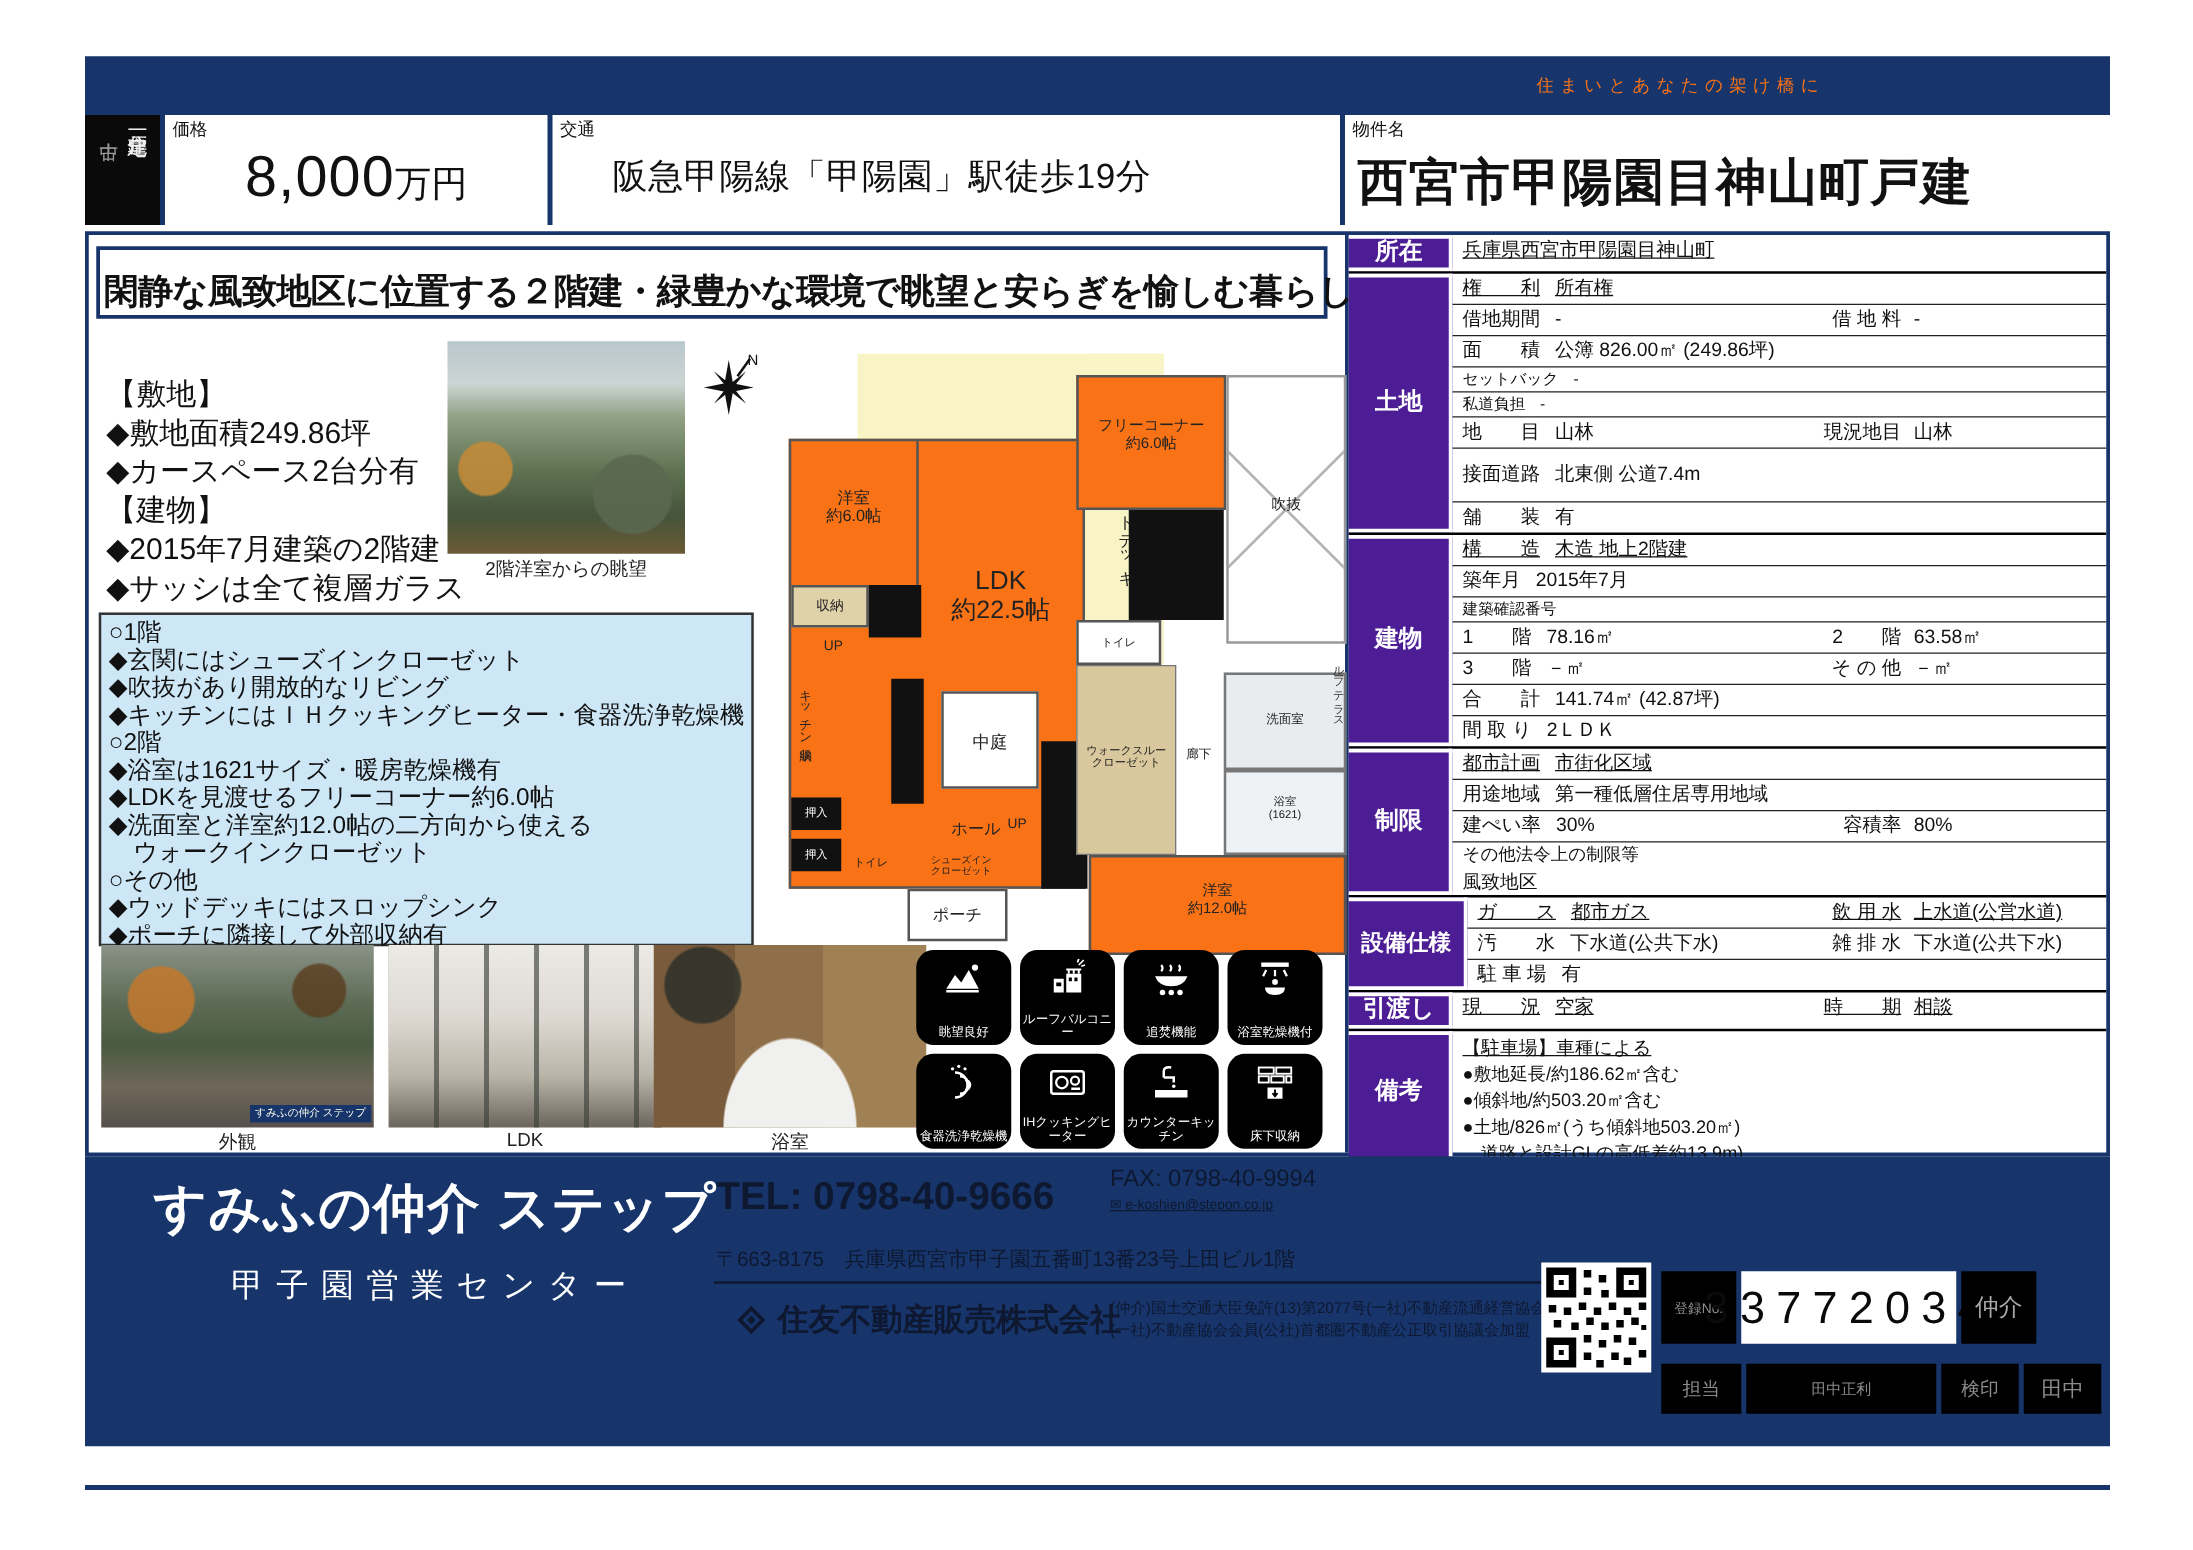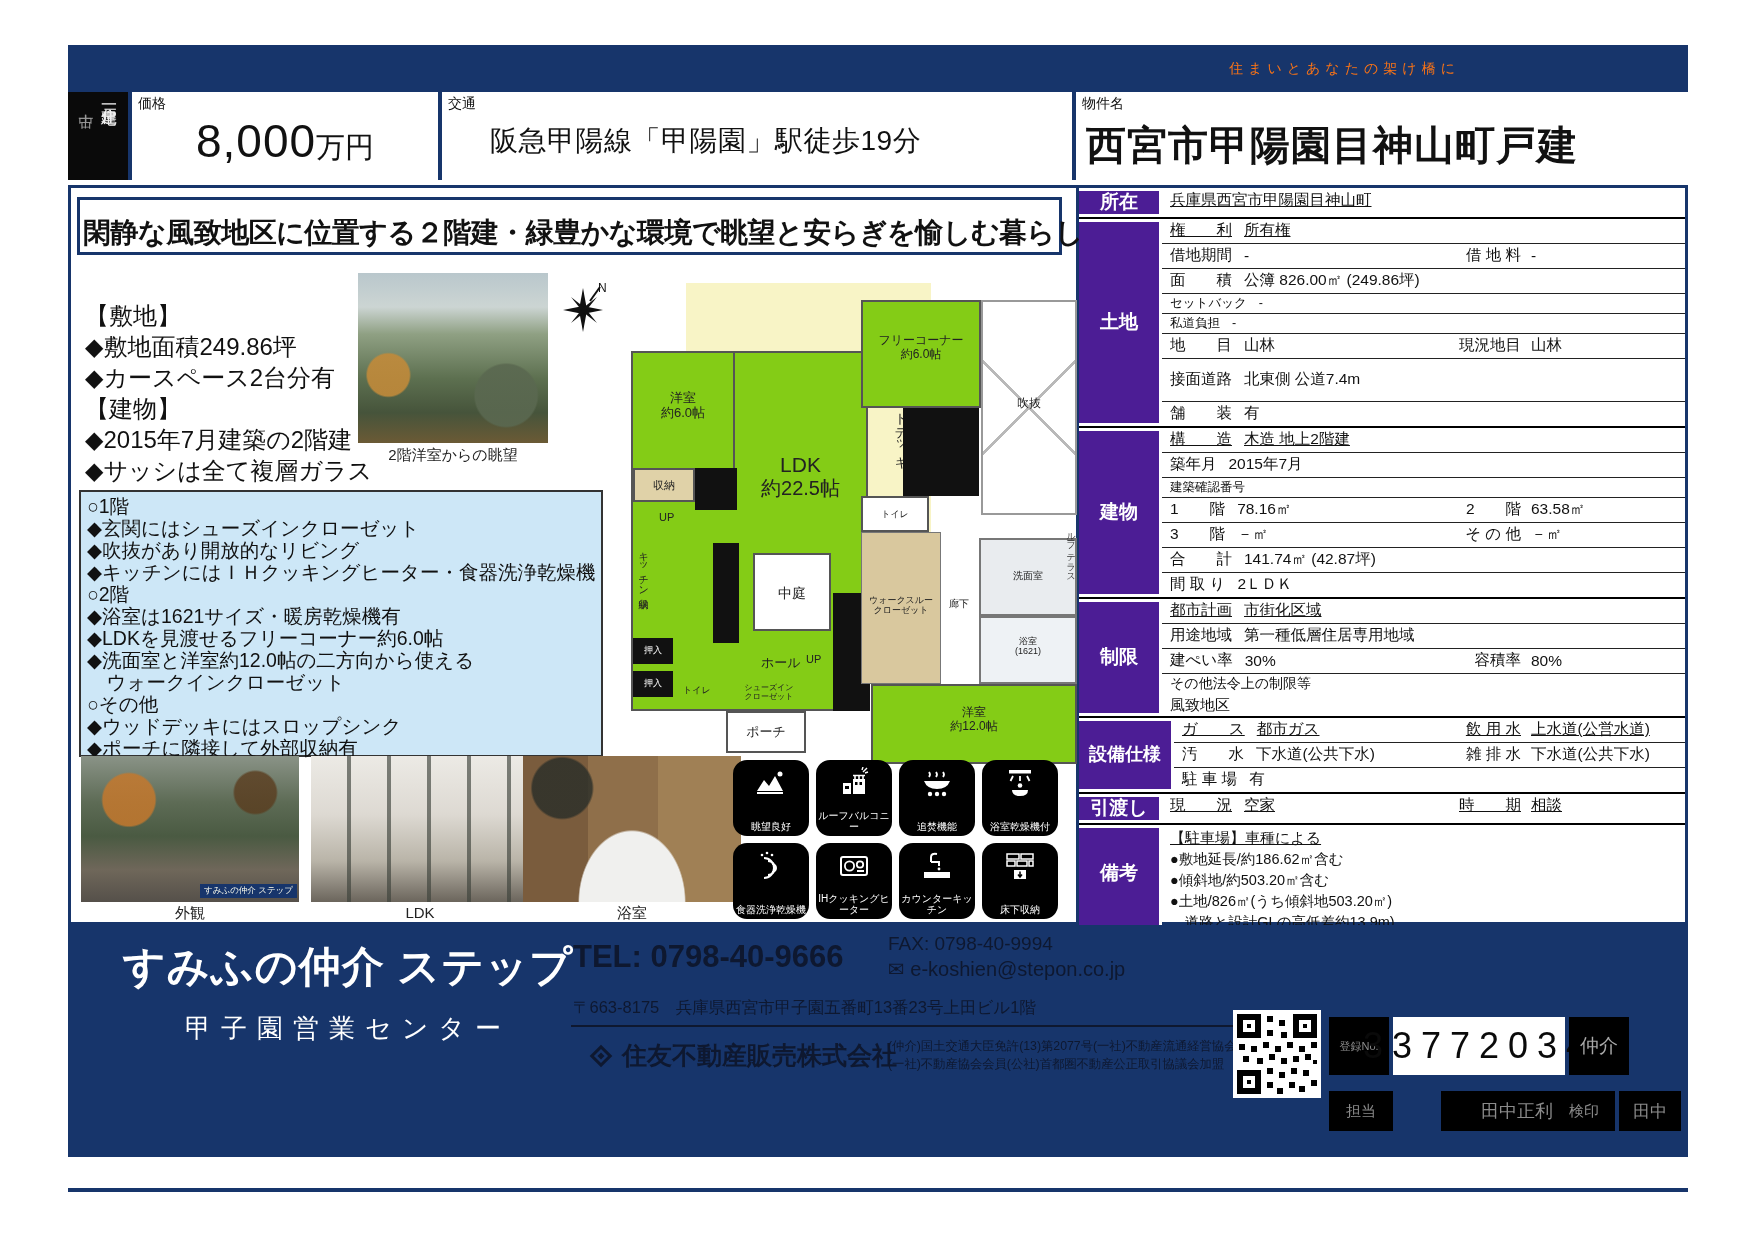--- a/index.html
+++ b/index.html
@@ -25,21 +25,21 @@
   
   .main{left:68px;top:185px;width:1620px;height:740px;border:3px solid #17356b;background:#fff;box-sizing:border-box;}
   .panel{position:absolute;left:0;top:0;bottom:0;width:1005px;border-right:3px solid #17356b;}
   .headline-box{position:absolute;left:6px;top:9px;width:985px;height:58px;border:3px solid #17356b;
                 display:flex;align-items:flex-end;box-sizing:border-box;}
   .headline{font-size:28px;font-weight:bold;white-space:nowrap;padding-left:3px;letter-spacing:-0.5px;}
   .feat-top{position:absolute;left:14px;top:112px;font-size:24px;line-height:31px;}
   .photo{box-sizing:border-box;}
   .caption{font-size:15px;color:#222;text-align:center;}
   
-  .tan{background:#84cc16;}
+  .tan{background:#f97316;}
   .deck{background:#f8f4c6;}
   .wall{border:2px solid #555;box-sizing:border-box;}
   .rlabel{position:absolute;font-size:12px;color:#222;text-align:center;line-height:1.15;}
   .black{background:#111;}
   .bluebox{position:absolute;left:8px;top:302px;width:524px;height:267px;background:#cde7f7;
            border:2px solid #333;box-sizing:border-box;padding:3px 0 0 6px;}
   .bluebox div{font-size:19.5px;line-height:22px;white-space:nowrap;}
   
   .badge{position:absolute;width:76px;height:76px;background:#000;border-radius:14px;
          display:flex;flex-direction:column;align-items:center;justify-content:flex-end;padding-bottom:4px;box-sizing:border-box;}
@@ -510,21 +510,21 @@
   </div>
 
   <div class="abs footer">
     <div class="abs" style="left:40px;top:14px;width:480px;text-align:center;">
       <div style="color:#fff;font-size:42px;font-weight:bold;letter-spacing:1px;">すみふの仲介 ステップ</div>
       <div style="color:#fff;font-size:26px;letter-spacing:10px;margin-top:16px;">甲子園営業センター</div>
     </div>
     <div class="abs dark" style="left:505px;top:14px;font-size:31px;font-weight:600;">TEL: 0798-40-9666</div>
     <div class="abs dark" style="left:820px;top:8px;">
       <div style="font-size:19px;">FAX: 0798-40-9994</div>
-      <div style="font-size:20px;margin-top:2px;"><span>✉ </span><span>e-koshien@stepon.co.jp</span></div>
+      <div style="font-size:11px;margin-top:2px;text-decoration:underline;"><span>✉ </span><span>e-koshien@stepon.co.jp</span></div>
     </div>
     <div class="abs dark" style="left:505px;top:72px;font-size:16.5px;">〒663-8175　兵庫県西宮市甲子園五番町13番23号上田ビル1階</div>
     <div class="abs" style="left:503px;top:100px;width:690px;height:2px;background:#0e1830;"></div>
     <div class="abs dark" style="left:520px;top:114px;display:flex;align-items:center;gap:8px;">
       <svg width="26" height="26" viewBox="0 0 26 26">
           <rect x="6.5" y="6.5" width="13" height="13" transform="rotate(45 13 13)" fill="none" stroke="#0e1830" stroke-width="3"></rect>
           <rect x="10.5" y="10.5" width="5" height="5" transform="rotate(45 13 13)" fill="#0e1830"></rect>
         </svg>
       <span style="font-size:25px;font-weight:bold;">住友不動産販売株式会社</span>
     </div>
@@ -572,19 +572,19 @@
             <rect x="28" y="36" width="3" height="3"></rect>
             <rect x="33" y="38" width="3" height="3"></rect>
             <rect x="39" y="35" width="3" height="3"></rect>
         </g>
       </svg>
     </div>
     <div class="blackcell" style="left:1261px;top:92px;width:60px;height:58px;font-size:11px;">登録No.</div>
     <div class="abs" style="left:1325px;top:92px;width:172px;height:58px;background:#fff;display:flex;align-items:center;justify-content:center;font-size:36px;letter-spacing:9px;color:#0a0a0a;">33772034</div>
     <div class="blackcell" style="left:1501px;top:92px;width:60px;height:58px;font-size:19px;color:#a9a9a9;">仲介</div>
     <div class="blackcell" style="left:1261px;top:166px;width:64px;height:40px;font-size:15px;">担当</div>
-    <div class="blackcell" style="left:1329px;top:166px;width:152px;height:40px;font-size:18px;margin-left:44px;">田中正利</div>
+    <div class="blackcell" style="left:1329px;top:166px;width:152px;height:40px;font-size:12px;">田中正利</div>
     <div class="blackcell" style="left:1485px;top:166px;width:62px;height:40px;font-size:15px;">検印</div>
     <div class="blackcell" style="left:1551px;top:166px;width:62px;height:40px;font-size:17px;">田中</div>
   </div>
 
   <div class="abs rule-bottom"></div>
 </div>
 
 </body></html>

